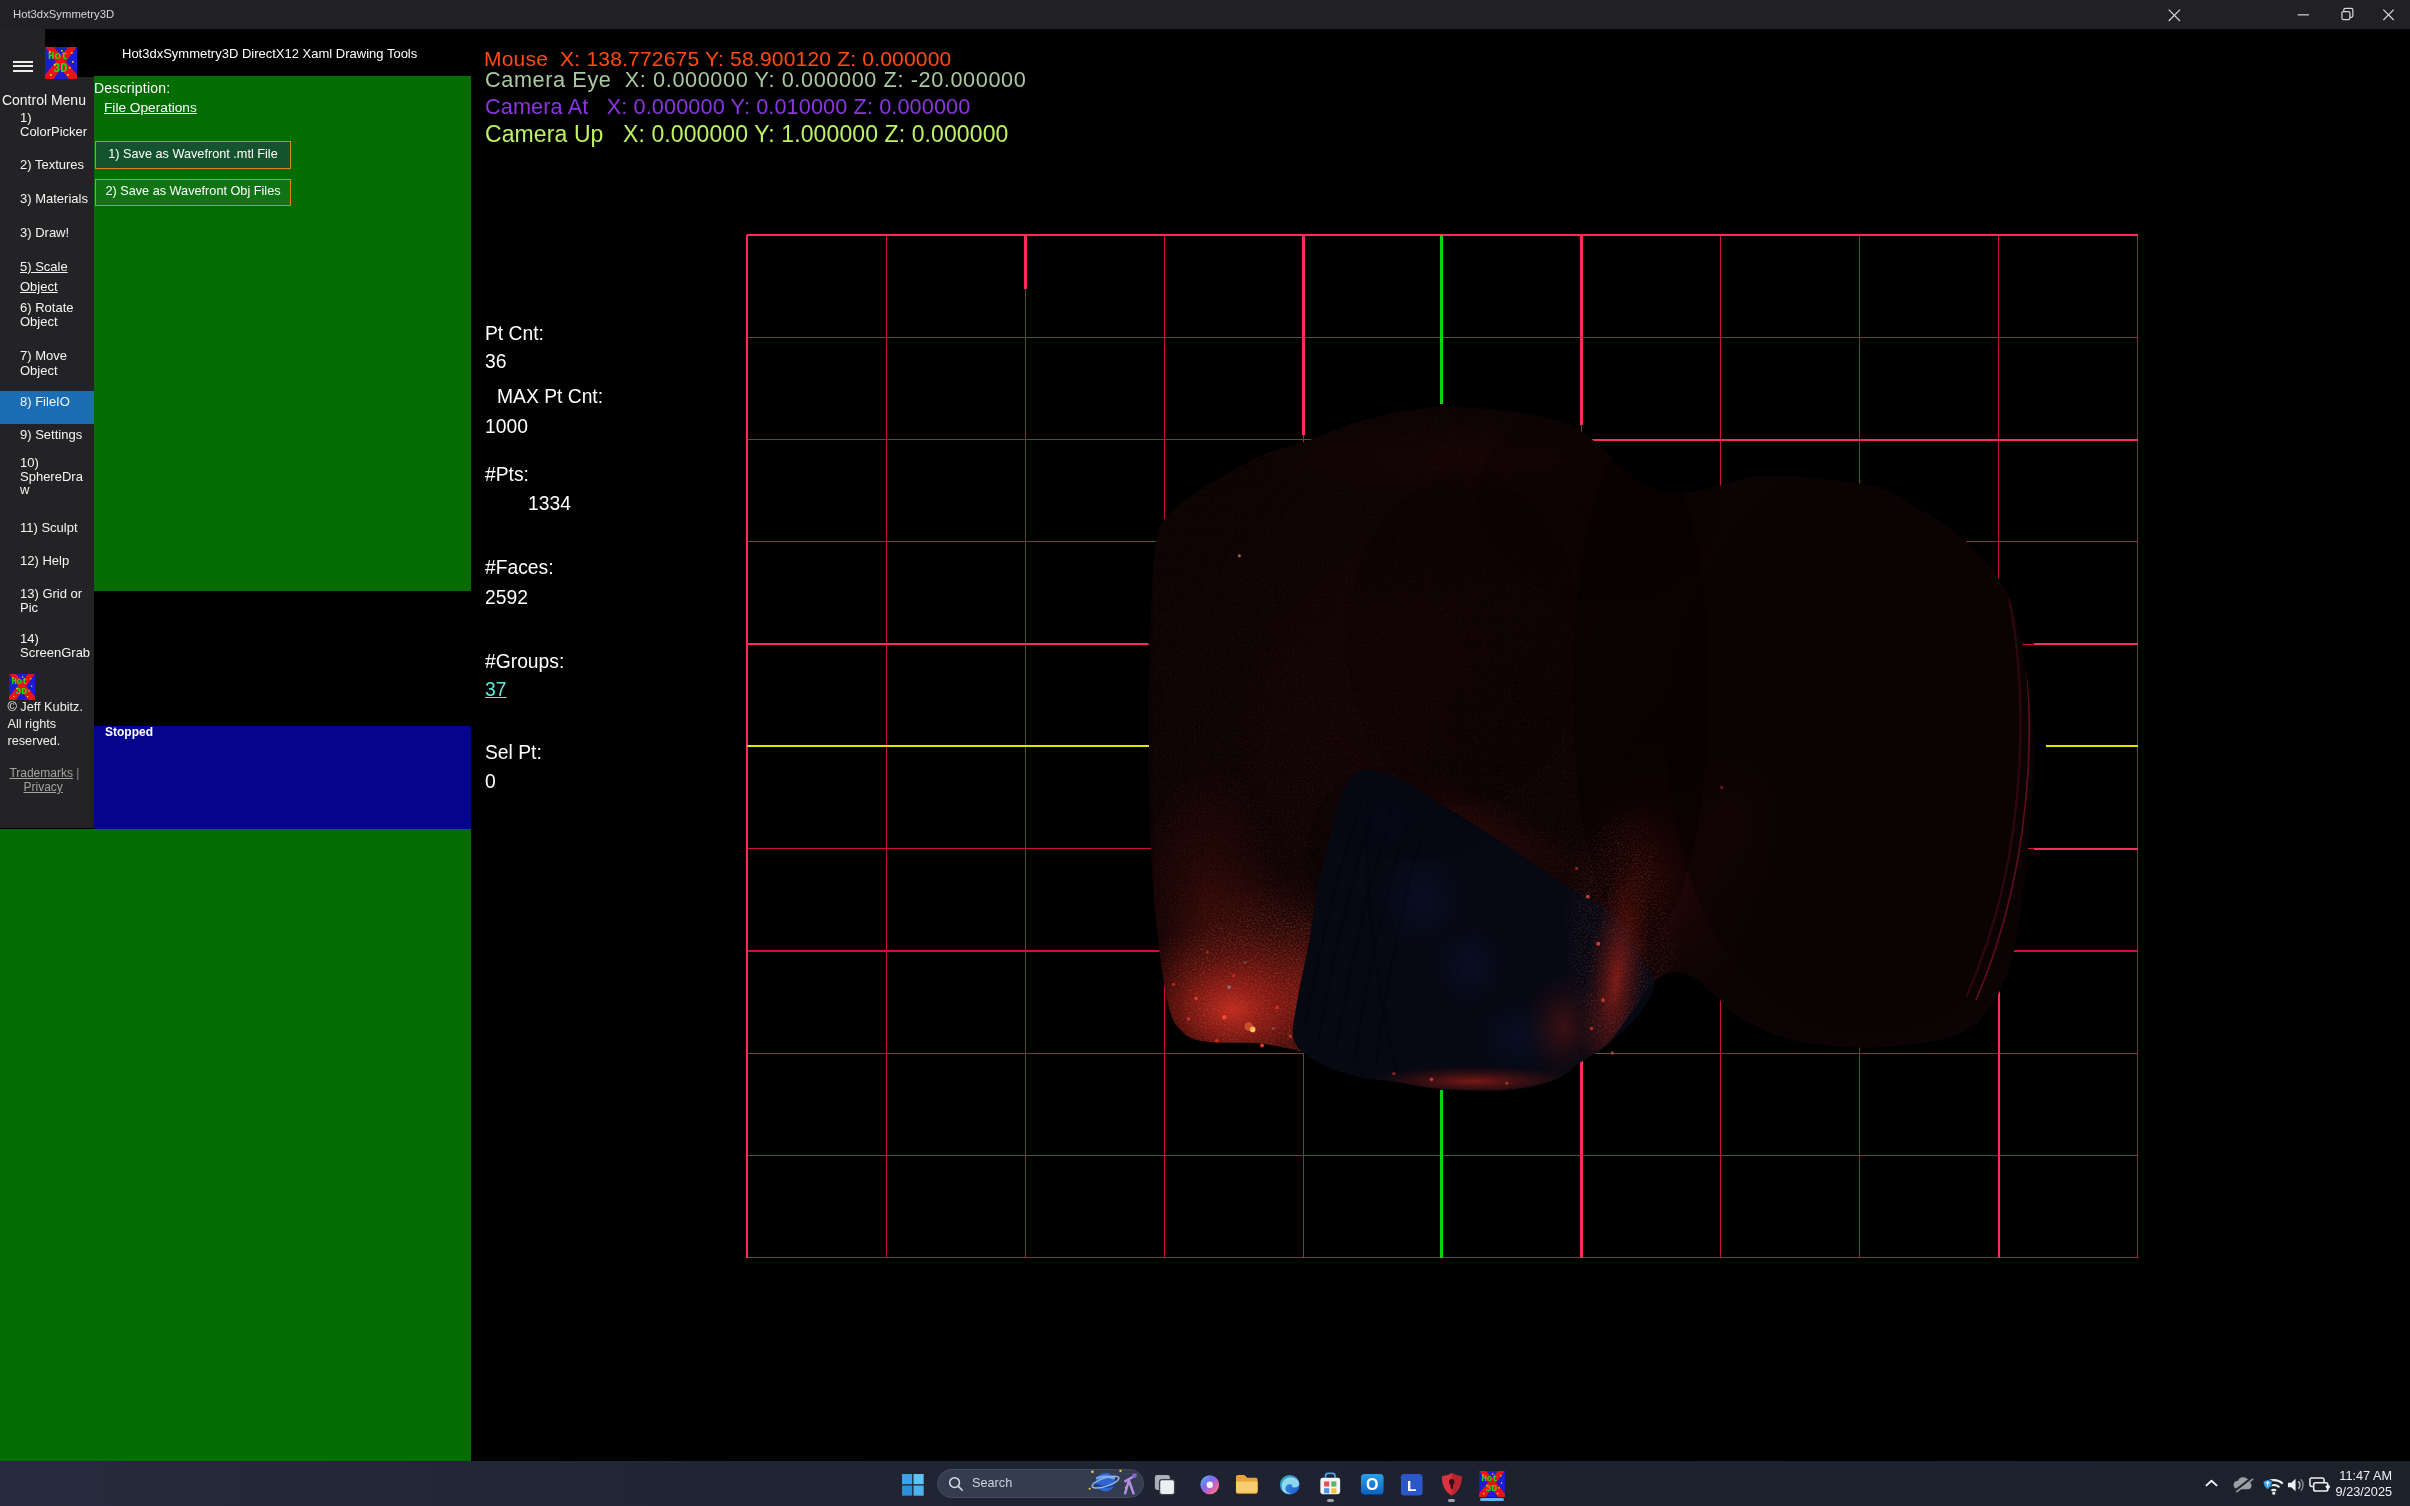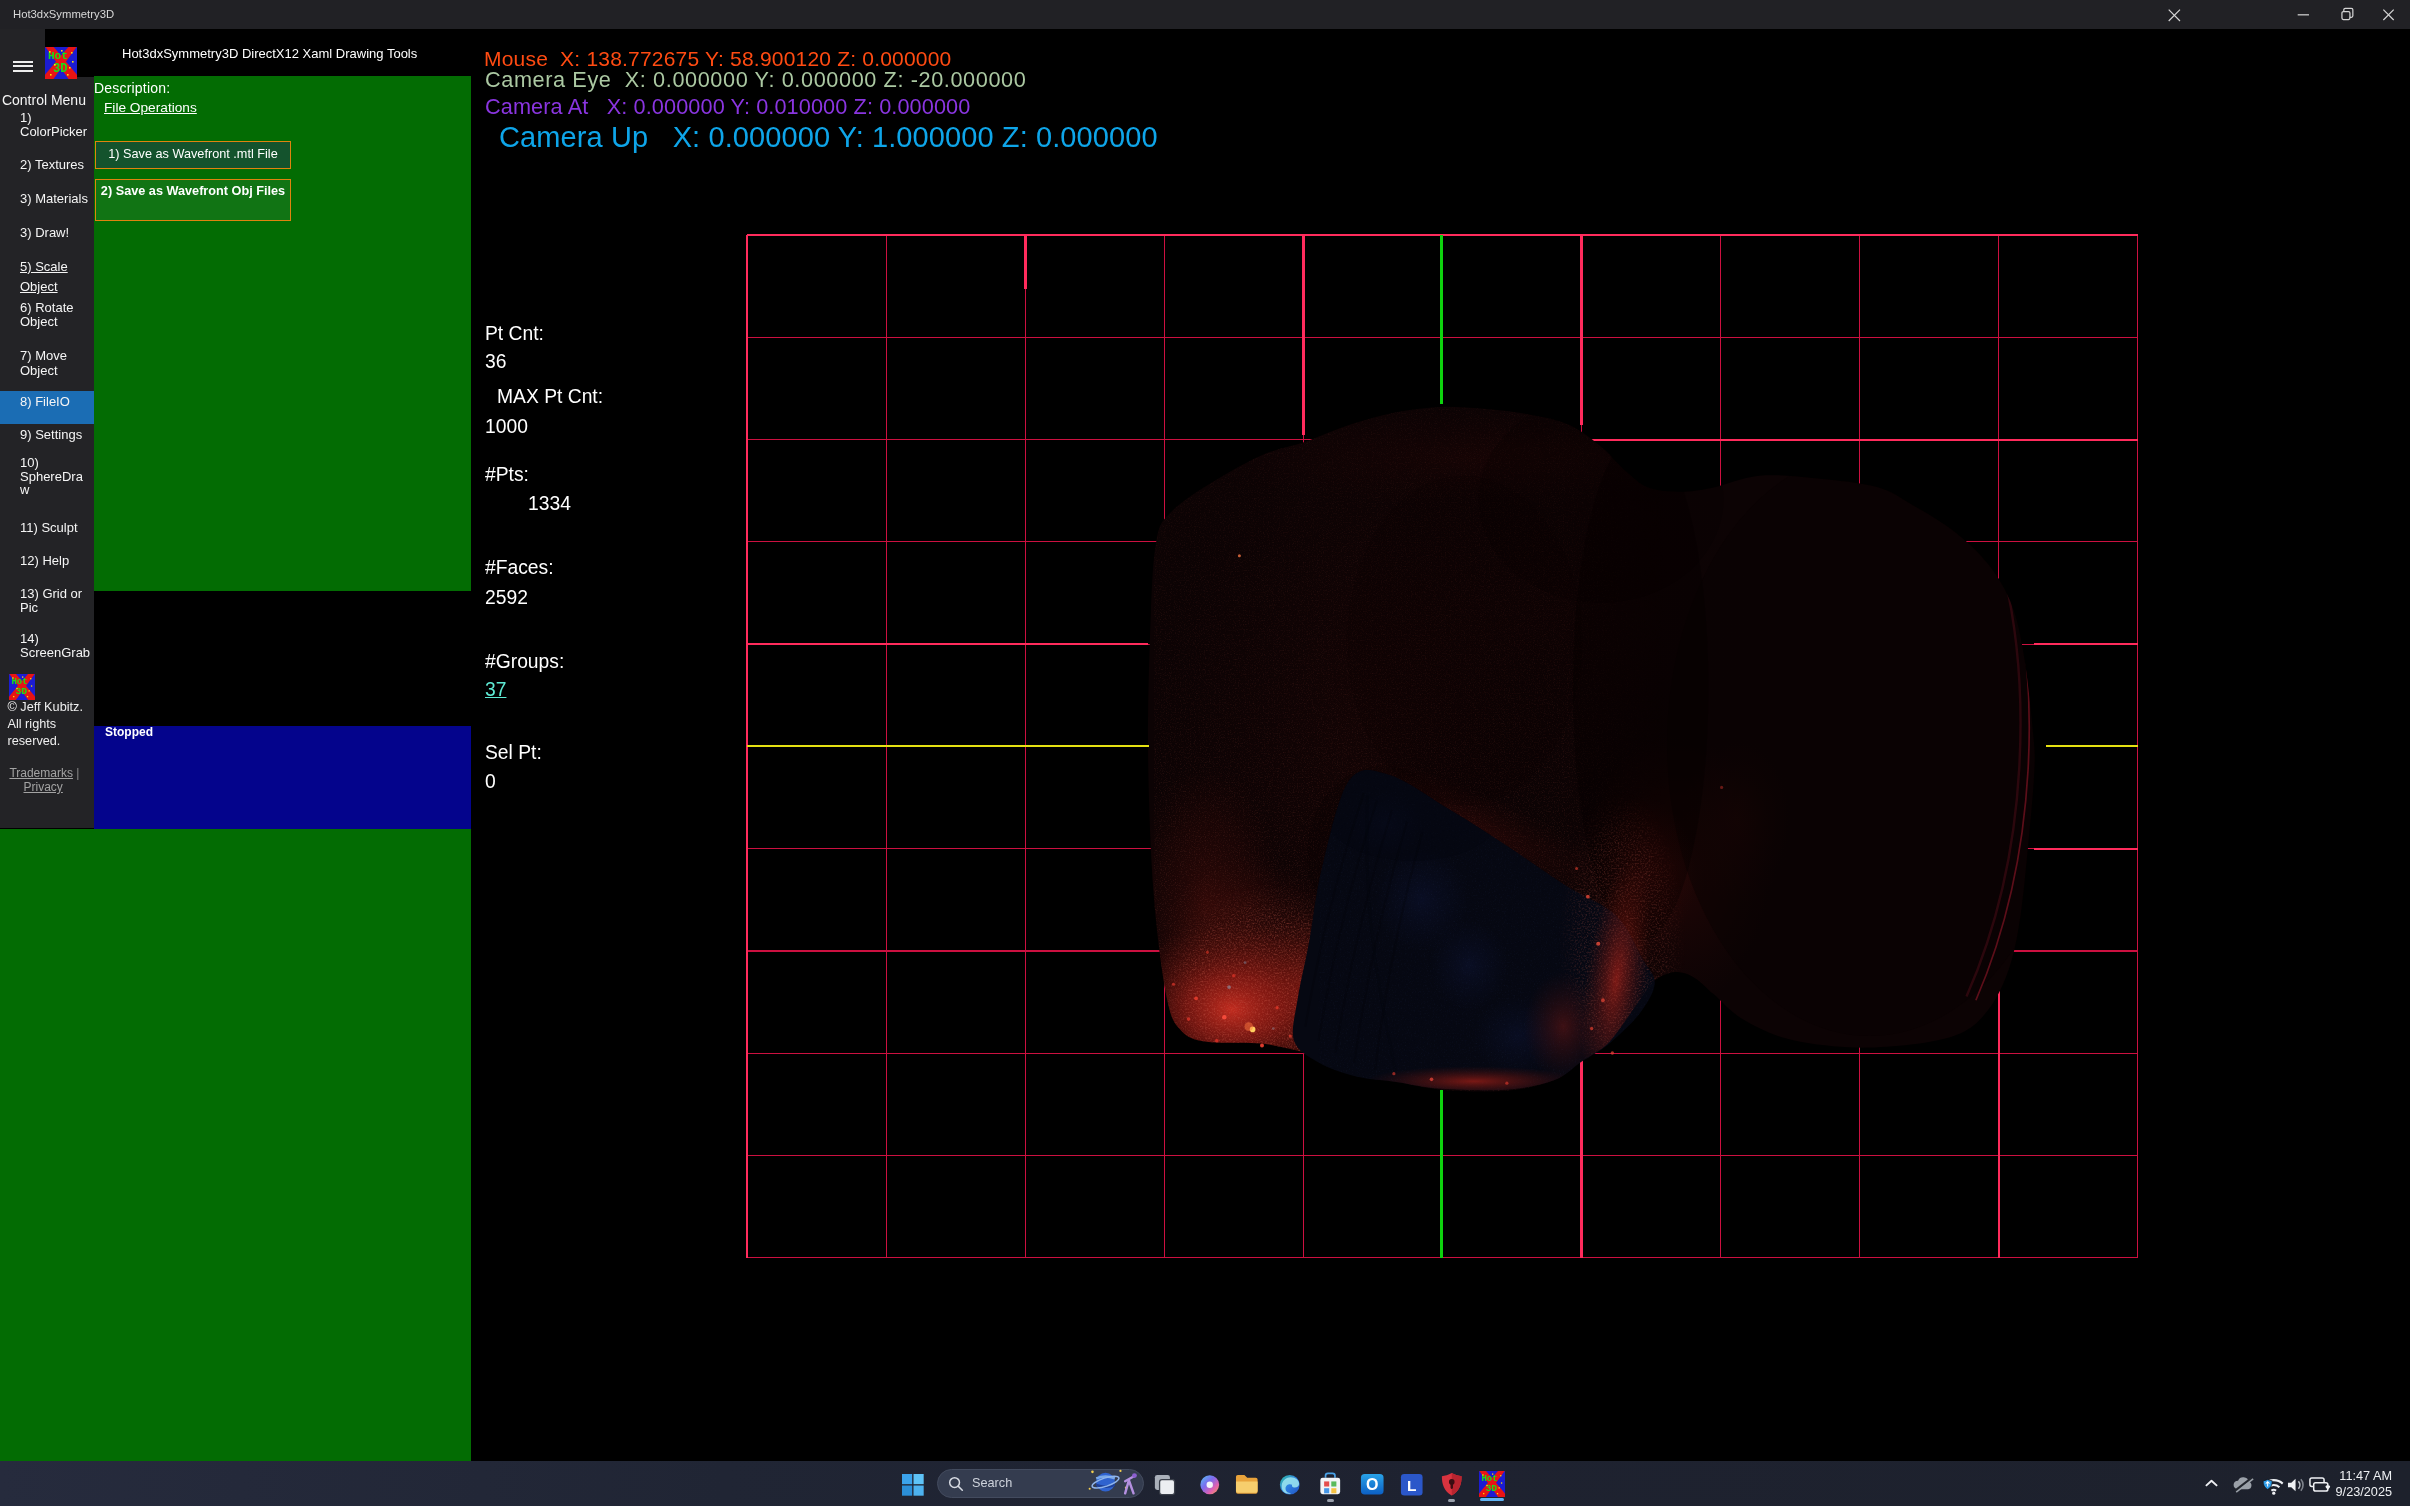--- a/index.html
+++ b/index.html
@@ -35,21 +35,21 @@
 <div class="abs" style="left:94px;top:726px;width:377px;height:103px;background:#04048c;"></div>
 <div class="abs" style="left:105px;top:726px;font-size:12px;font-weight:bold;color:#fff;">Stopped</div>
 
 <div class="abs" style="left:0;top:829px;width:471px;height:633px;background:#036c03;"></div>
 
 <div class="abs" id="hdr" style="left:122px;top:47px;font-size:13px;color:#fff;">Hot3dxSymmetry3D DirectX12 Xaml Drawing Tools</div>
 
 <div class="abs" style="left:94px;top:81px;font-size:14px;letter-spacing:0.2px;color:#fff;">Description:</div>
 <div class="abs" style="left:104px;top:101px;font-size:13.7px;color:#fff;text-decoration:underline;">File Operations</div>
 <div class="abs" style="left:95px;top:141px;width:196px;height:28px;background:#14532d;border:1.9px solid #e0830f;color:#fff;font-size:12.7px;text-align:center;line-height:24.5px;">1) Save as Wavefront .mtl File</div>
-<div class="abs" style="left:95px;top:179px;width:196px;height:42px;background:#117414;border:1.9px solid #e0830f;color:#fff;font-size:12.7px;text-align:center;line-height:23px;font-weight:bold;">2) Save as Wavefront Obj Files</div>
+<div class="abs" style="left:95px;top:179px;width:196px;height:27px;background:#117414;border:1.9px solid #e0830f;color:#fff;font-size:12.7px;text-align:center;line-height:23px;">2) Save as Wavefront Obj Files</div>
 
 <div class="abs" style="left:1.9px;top:93px;font-size:14px;color:#f5f5f5;">Control Menu</div>
 <div class="abs" style="left:0;top:391px;width:94px;height:33px;background:#1b6db4;"></div>
 <div class="abs" id="mi1" style="left:20px;top:111px;font-size:13px;line-height:13.5px;color:#f5f5f5;">1)<br>ColorPicker</div>
 <div class="abs" style="left:20px;top:158px;font-size:13px;color:#f5f5f5;">2) Textures</div>
 <div class="abs" style="left:20px;top:192px;font-size:13px;color:#f5f5f5;">3) Materials</div>
 <div class="abs" style="left:20px;top:226px;font-size:13px;color:#f5f5f5;">3) Draw!</div>
 <div class="abs" style="left:20px;top:257px;font-size:13px;line-height:20px;color:#f5f5f5;text-decoration:underline;">5) Scale<br>Object</div>
 <div class="abs" style="left:20px;top:301px;font-size:13px;line-height:13.5px;color:#f5f5f5;">6) Rotate<br>Object</div>
 <div class="abs" style="left:20px;top:348px;font-size:13px;line-height:15px;color:#f5f5f5;">7) Move<br>Object</div>
@@ -60,21 +60,21 @@
 <div class="abs" style="left:20px;top:554px;font-size:13px;color:#f5f5f5;">12) Help</div>
 <div class="abs" style="left:20px;top:587px;font-size:13px;line-height:13.5px;color:#f5f5f5;">13) Grid or<br>Pic</div>
 <div class="abs" style="left:20px;top:632px;font-size:13px;line-height:13.5px;color:#f5f5f5;">14)<br>ScreenGrab</div>
 <div class="abs" id="foot" style="left:7.5px;top:699px;font-size:12.7px;line-height:17px;color:#efefef;">© Jeff Kubitz.<br>All rights<br>reserved.</div>
 <div class="abs" style="left:9.4px;top:767px;font-size:12px;color:#a3a3a3;"><span style="text-decoration:underline;">Trademarks</span> <span style="color:#8a8a8a;">|</span></div>
 <div class="abs" style="left:23.5px;top:781px;font-size:12px;color:#a3a3a3;text-decoration:underline;">Privacy</div>
 
 <div class="abs" id="tMouse" style="left:484px;top:48px;font-size:21px;letter-spacing:0.2px;color:#ff4b12;">Mouse&nbsp; X: 138.772675 Y: 58.900120 Z: 0.000000</div>
 <div class="abs" id="tEye" style="left:485px;top:69px;font-size:21.7px;letter-spacing:0.6px;color:#abc8a2;">Camera Eye&nbsp; X: 0.000000 Y: 0.000000 Z: -20.000000</div>
 <div class="abs" id="tAt" style="left:485px;top:96px;font-size:21.7px;letter-spacing:0.1px;color:#8a35e0;">Camera At&nbsp;&nbsp; X: 0.000000 Y: 0.010000 Z: 0.000000</div>
-<div class="abs" id="tUp" style="left:485px;top:123px;font-size:29px;letter-spacing:0.1px;color:#0ea5e9;margin-left:14px;">Camera Up&nbsp;&nbsp; X: 0.000000 Y: 1.000000 Z: 0.000000</div>
+<div class="abs" id="tUp" style="left:485px;top:123px;font-size:23px;letter-spacing:0.1px;color:#bef264;">Camera Up&nbsp;&nbsp; X: 0.000000 Y: 1.000000 Z: 0.000000</div>
 
 <div class="abs" style="left:485px;top:324px;font-size:19.3px;color:#fff;">Pt Cnt:</div>
 <div class="abs" style="left:485px;top:352px;font-size:19.3px;color:#fff;">36</div>
 <div class="abs" style="left:497px;top:387px;font-size:19.3px;color:#fff;">MAX Pt Cnt:</div>
 <div class="abs" style="left:485px;top:417px;font-size:19.3px;color:#fff;">1000</div>
 <div class="abs" style="left:485px;top:465px;font-size:19.3px;color:#fff;">#Pts:</div>
 <div class="abs" style="left:485px;top:494px;font-size:19.3px;color:#fff;margin-left:43px;">1334</div>
 <div class="abs" style="left:485px;top:558px;font-size:19.3px;color:#fff;">#Faces:</div>
 <div class="abs" style="left:485px;top:588px;font-size:19.3px;color:#fff;">2592</div>
 <div class="abs" style="left:485px;top:652px;font-size:19.3px;color:#fff;">#Groups:</div>

